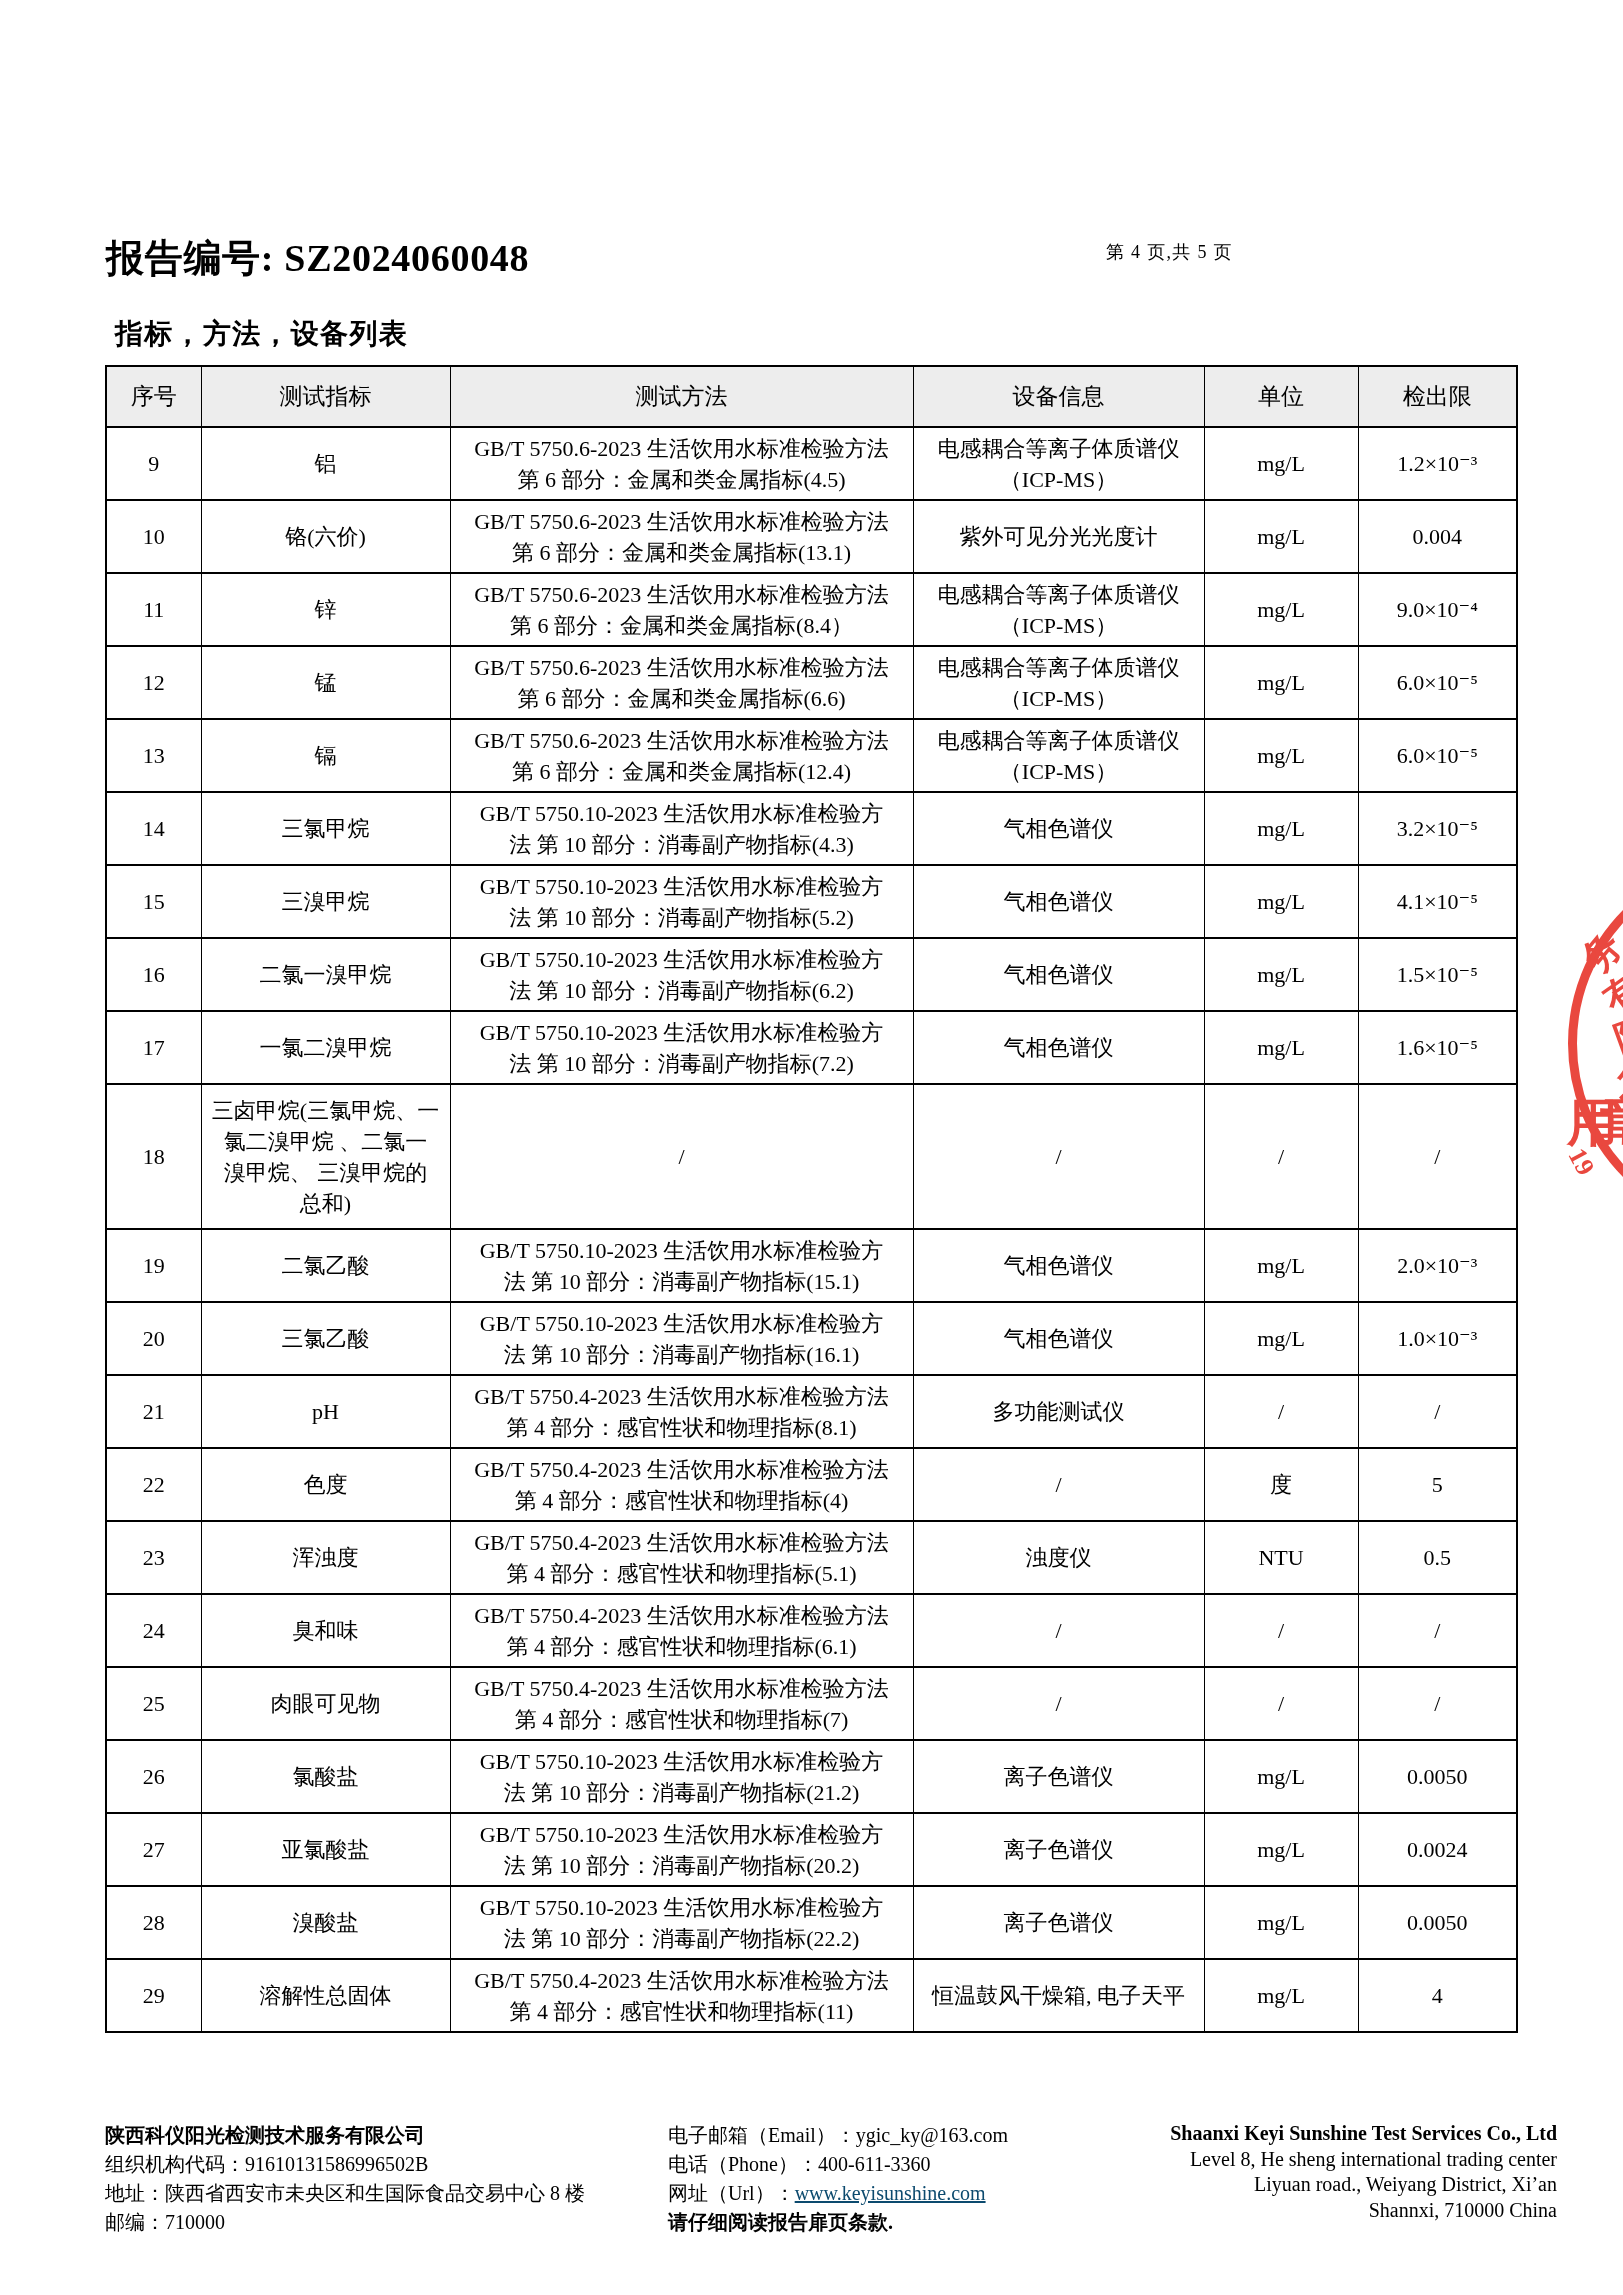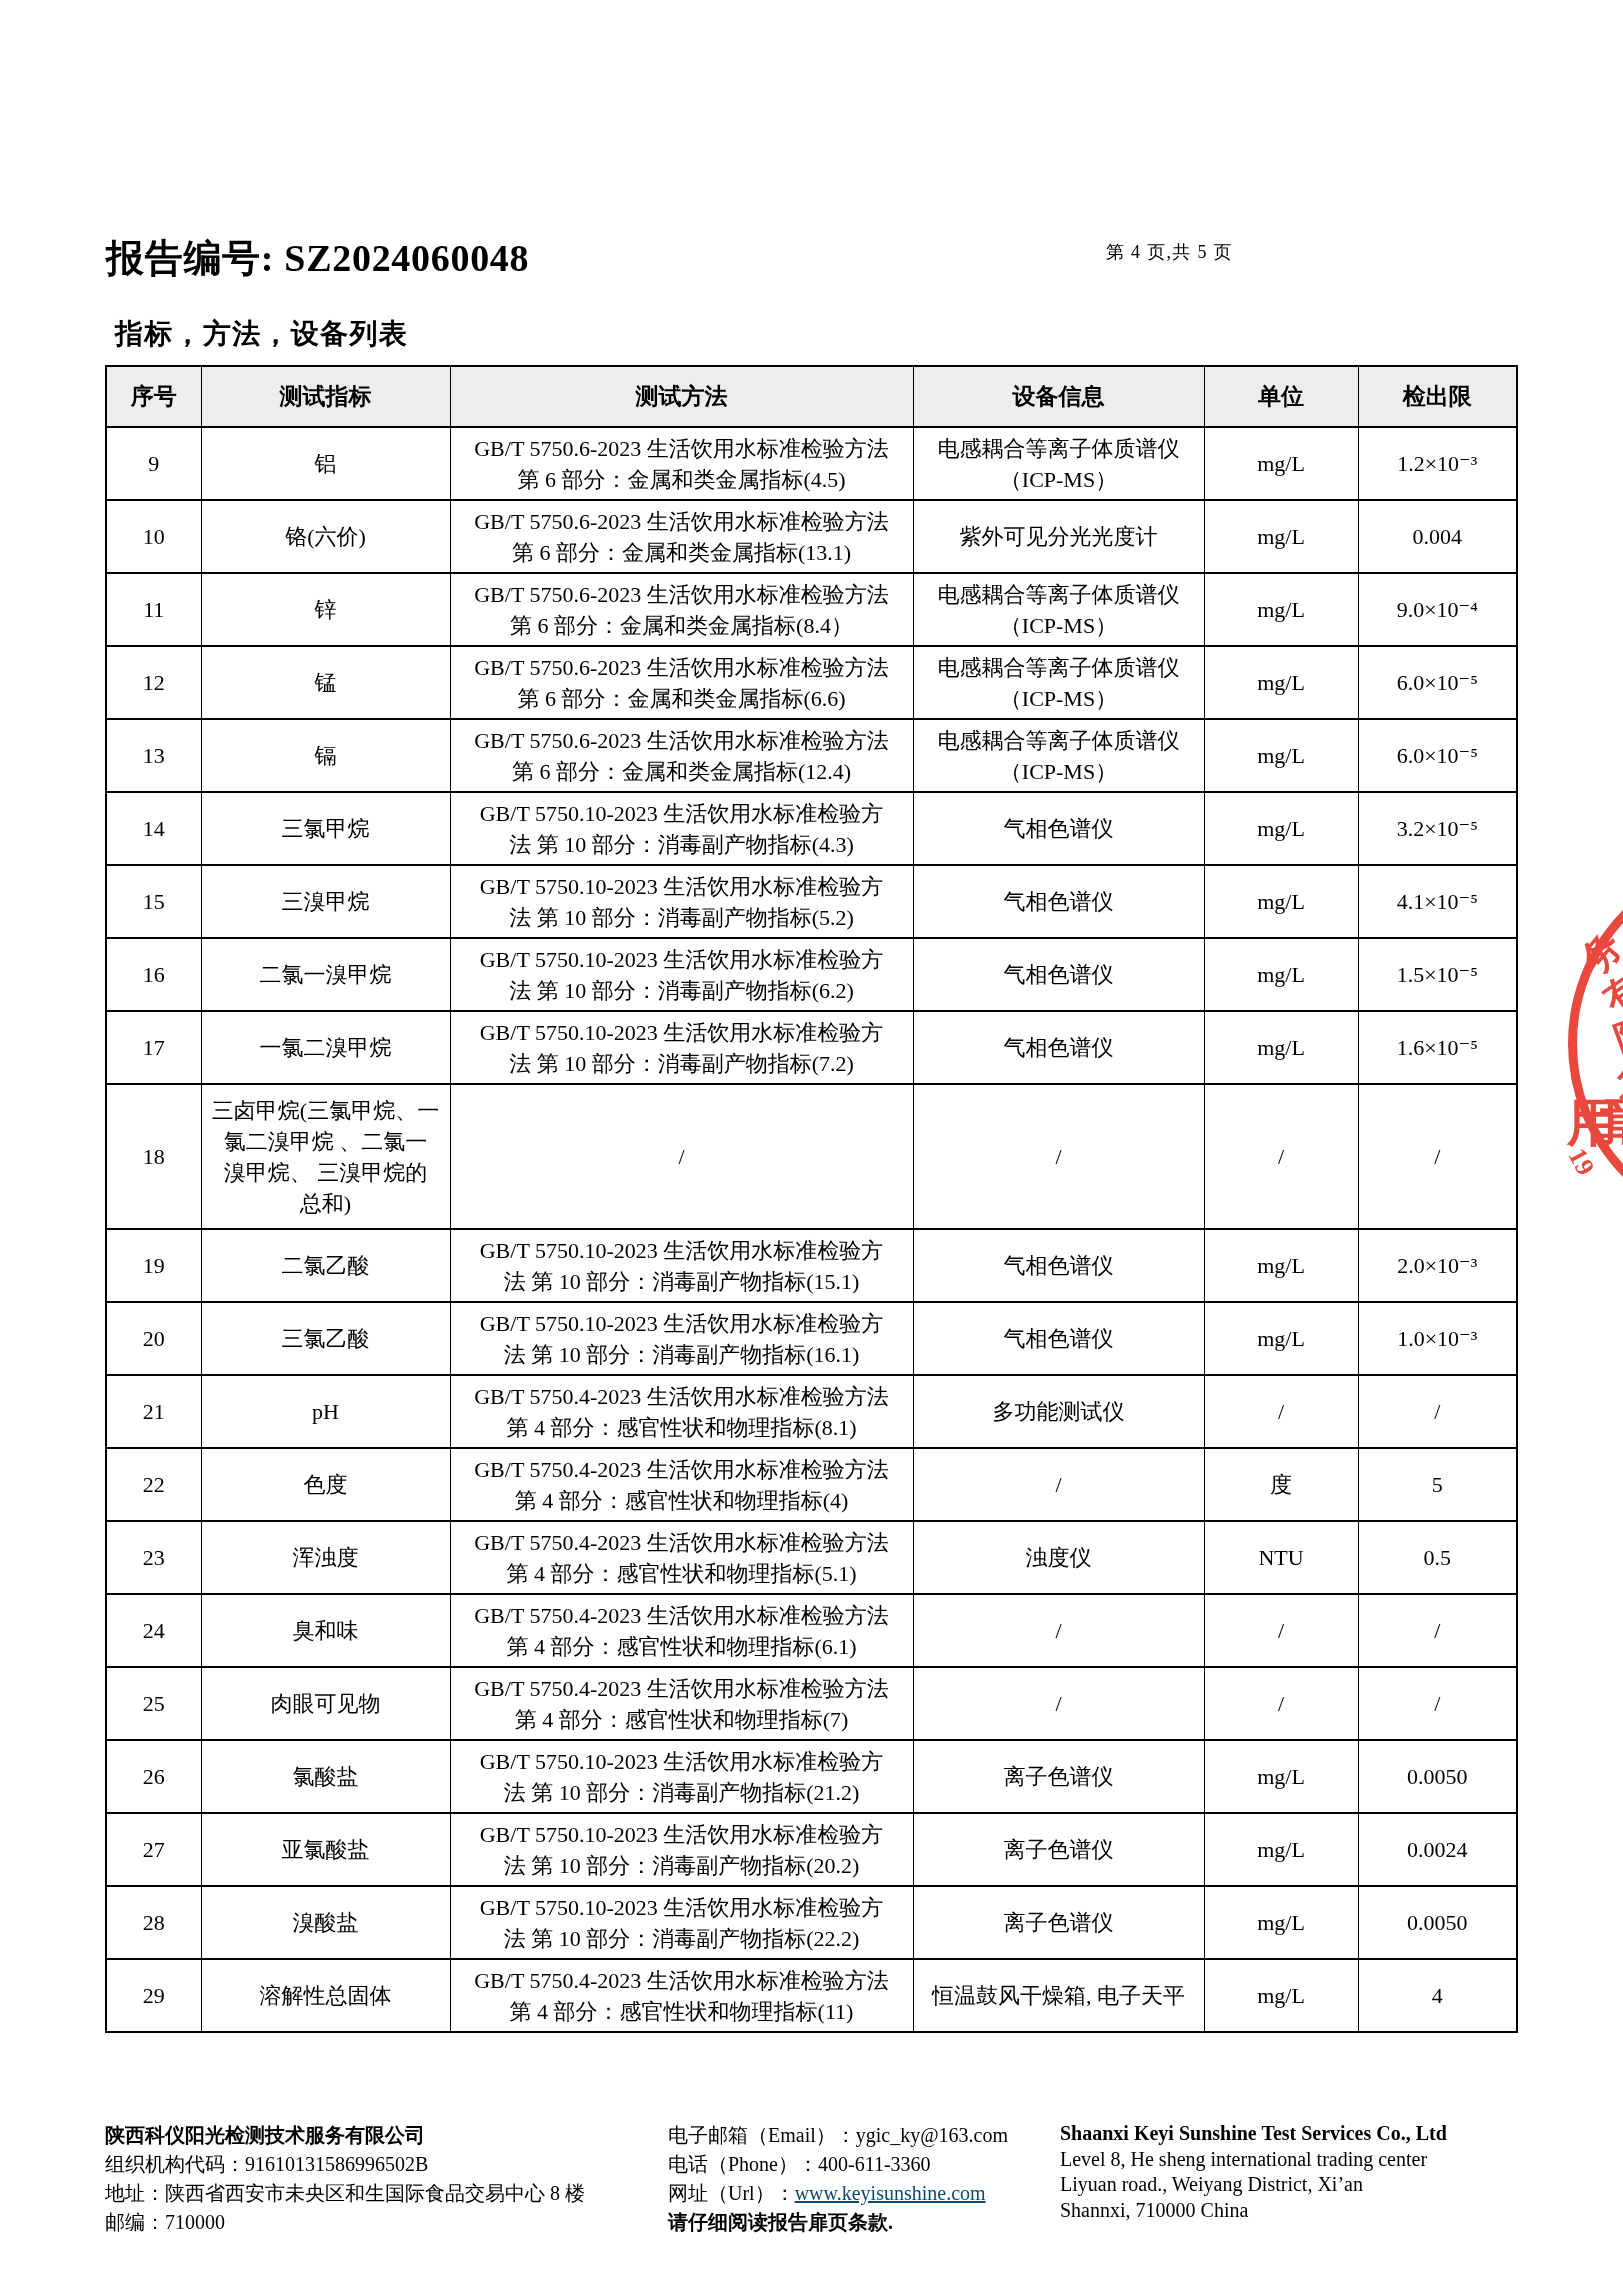--- a/index.html
+++ b/index.html
@@ -28,31 +28,31 @@
     border:2.6px solid #000;
   }
   table.report th, table.report td{
     border-left:1.3px solid #000; border-right:1.3px solid #000;
     border-top:2px solid #000; border-bottom:2px solid #000;
     text-align:center; vertical-align:middle;
     font-size:22px; line-height:31px;
     white-space:pre-line; padding:0 5.2px; overflow:hidden;
   }
   table.report thead th{
-    background:#ededed; font-weight:bold; height:59px;
+    background:#ededed; font-weight:normal; height:59px;
     border-bottom:2.6px solid #000; font-size:23px;margin-top:44px;
   }
   table.report tbody tr{height:73px;}
   table.report tbody tr.tall{height:145px;}
   
   .footer{position:absolute; left:0; top:2121px; width:1623px; font-size:20px;}
   .f-col{position:absolute; top:0;}
   .f-left{left:105px; width:537px;}
   .f-mid{left:668px; width:380px;}
-  .f-right{left:1060px; width:497px;}
+  .f-right{left:1060px; width:497px;text-align:right;}
   .f-line{line-height:29px; white-space:nowrap;}
   .f-right .f-line{line-height:25.5px;}
   .bold{font-weight:bold;}
   a.url-link{color:#0c4a6e; text-decoration:underline;}
   
   .stamp{position:absolute; left:1525px; top:851px; width:393px; height:406px;
          color:#e8392f; opacity:.92; pointer-events:none;}
   .stamp .ring{
     position:absolute; left:43px; top:3.3px; width:361px; height:361px;
     border:9.2px solid currentColor; border-radius:50%;

